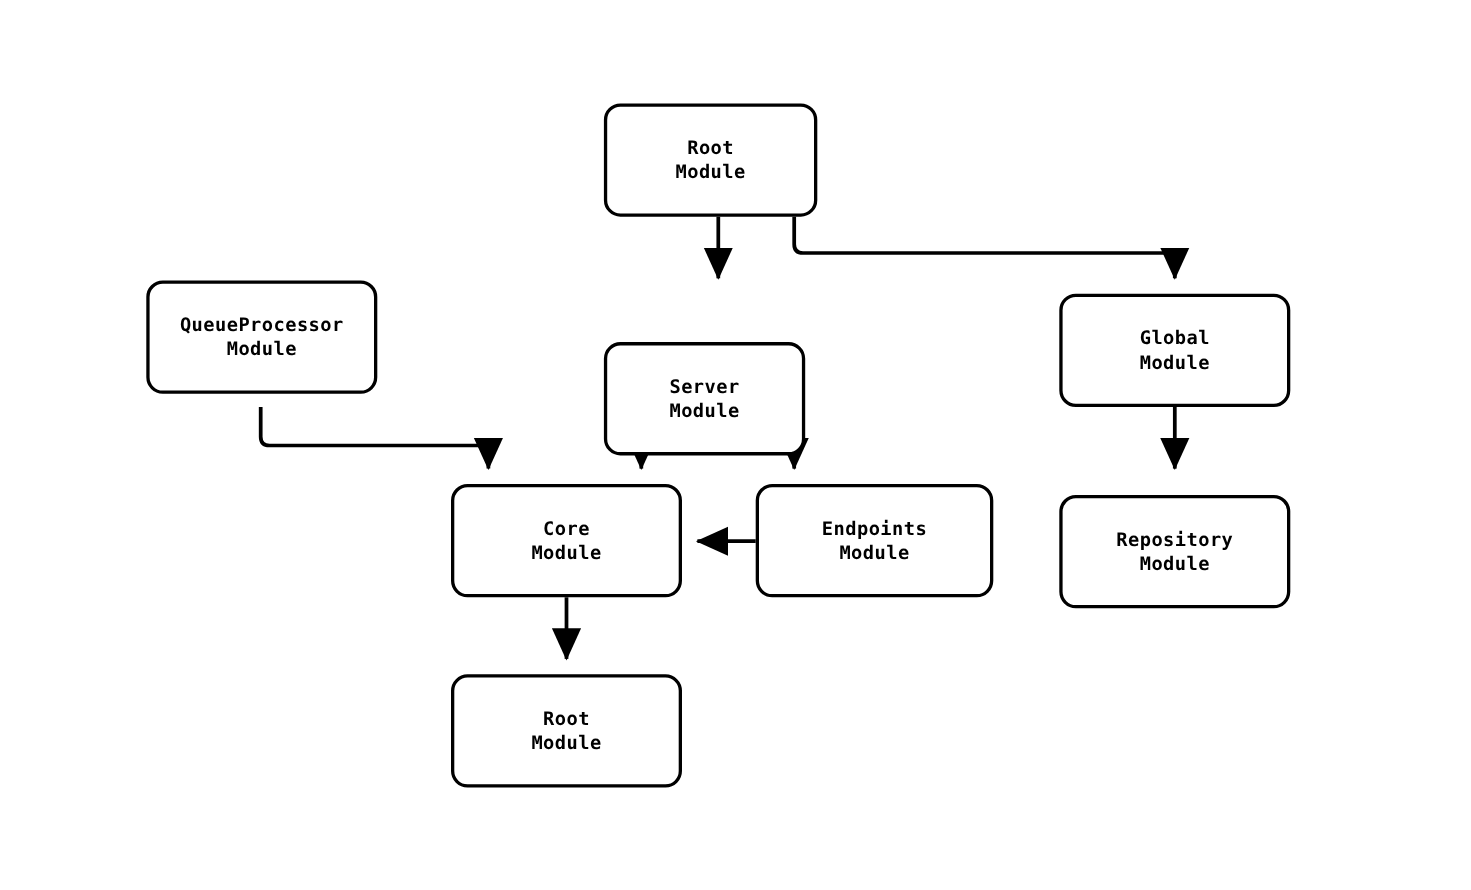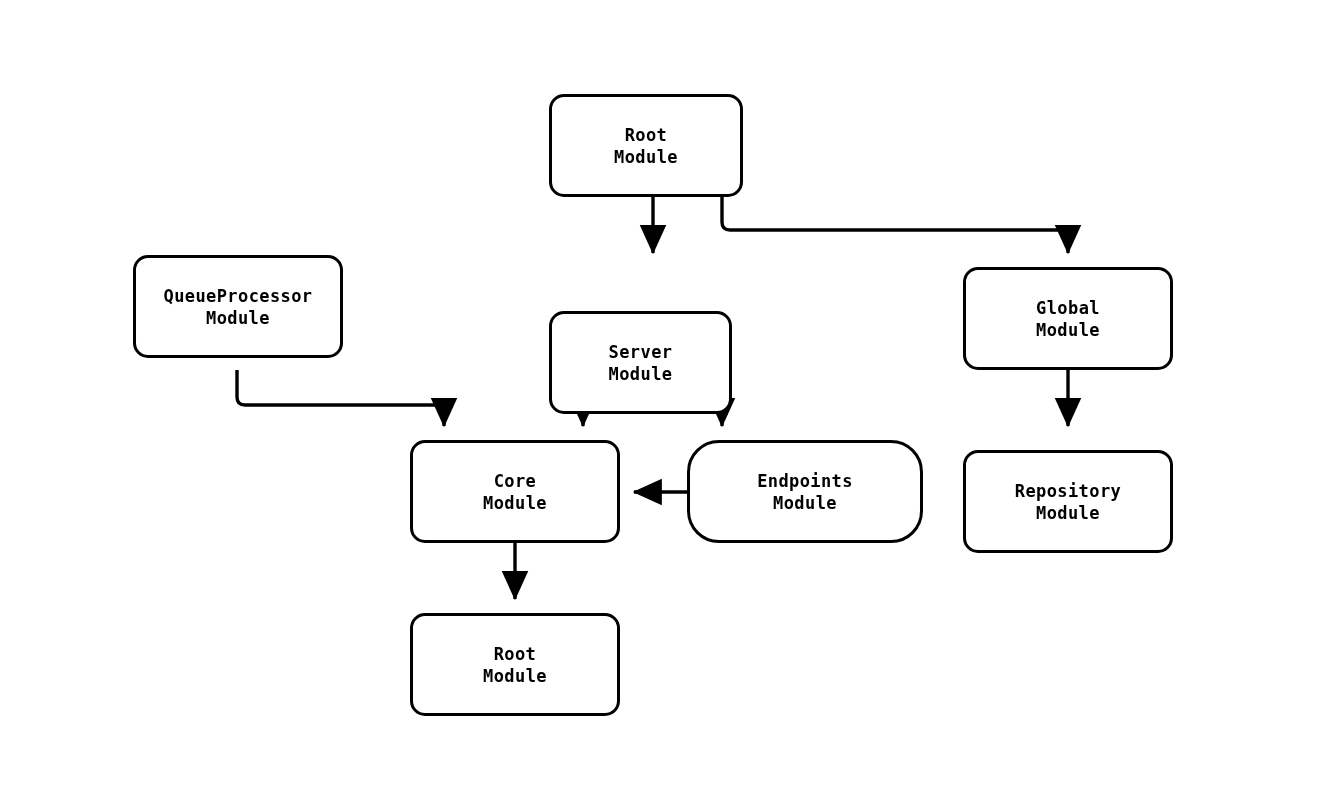--- a/index.html
+++ b/index.html
@@ -85,21 +85,21 @@
   </div>
 
   <div class="node" style="left:963px; top:267px; width:210px; height:103px;">
     <span class="node-label"><span class="node-label-line">Global</span><span class="node-label-line">Module</span></span>
   </div>
 
   <div class="node" style="left:410px; top:440px; width:210px; height:103px;">
     <span class="node-label"><span class="node-label-line">Core</span><span class="node-label-line">Module</span></span>
   </div>
 
-  <div class="node" style="left:687px; top:440px; width:236px; height:103px;border-radius:32px;">
+  <div class="node" style="left:687px; top:440px; width:216px; height:103px;">
     <span class="node-label"><span class="node-label-line">Endpoints</span><span class="node-label-line">Module</span></span>
   </div>
 
   <div class="node" style="left:963px; top:450px; width:210px; height:103px;">
     <span class="node-label"><span class="node-label-line">Repository</span><span class="node-label-line">Module</span></span>
   </div>
 
   <div class="node" style="left:410px; top:613px; width:210px; height:103px;">
     <span class="node-label"><span class="node-label-line">Root</span><span class="node-label-line">Module</span></span>
   </div>

